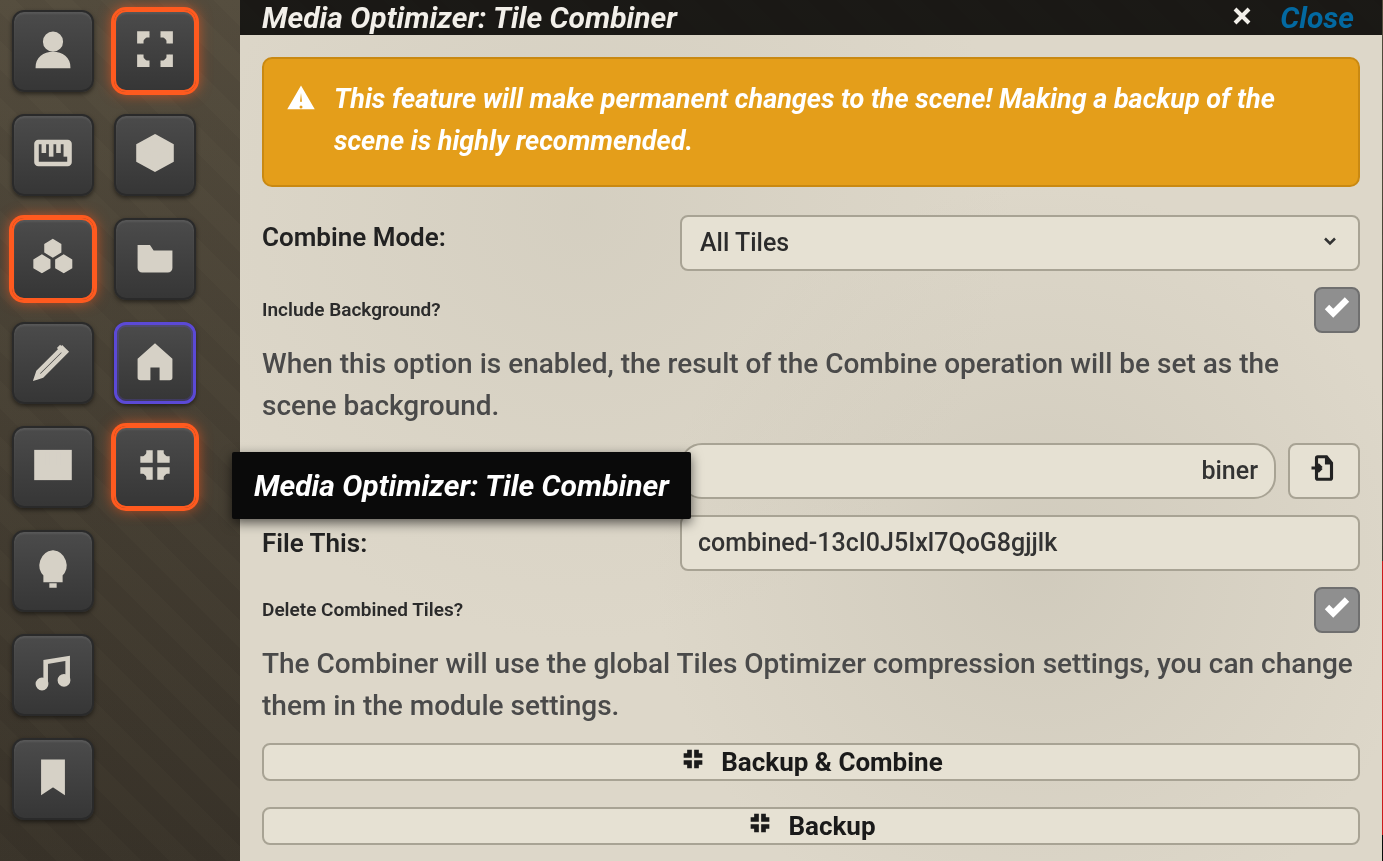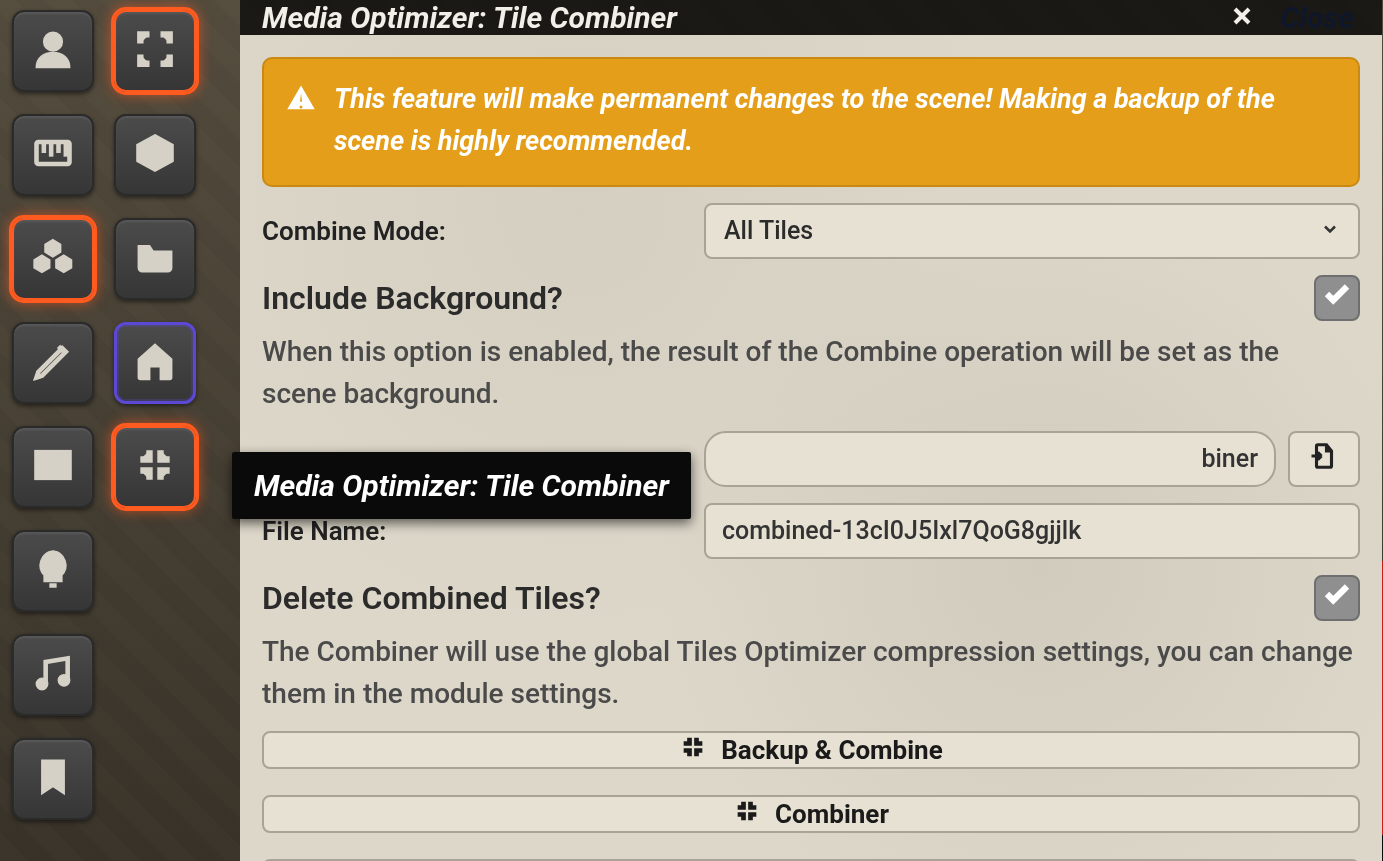--- a/index.html
+++ b/index.html
@@ -67,21 +67,21 @@
     padding: 0 28px 0 22px;
     color: #fff;
   }
   .dialog-title {
     font-size: 30px; font-weight: 700; font-style: italic;
     color: #f2efe9;
   }
   .close-btn {
     display: flex; align-items: center; gap: 26px;
     font-size: 30px; font-weight: 700; font-style: italic;
-    color: #0f172a; cursor: pointer;
+    color: #0369a1; cursor: pointer;
   }
   .close-btn svg { width: 24px; height: 24px; stroke: #f2efe9; stroke-width: 4; }
 
   .dialog-body {
     flex: 1;
     background: #ddd7c9;
     background-image:
       radial-gradient(circle at 30% 20%, rgba(200,195,180,0.4) 0%, transparent 40%),
       radial-gradient(circle at 70% 60%, rgba(190,185,170,0.4) 0%, transparent 40%);
     padding: 22px 22px 18px 22px;
@@ -96,40 +96,41 @@
     border-radius: 10px;
     padding: 20px 22px 22px 22px;
     color: #fff;
     font-size: 27px; font-weight: 700; font-style: italic;
     line-height: 1.55;
     display: flex; gap: 18px;
   }
   .warning svg { flex-shrink: 0; width: 30px; height: 30px; margin-top: 4px; fill: #fff; }
 
   .form-row {
-    display: flex; align-items: center; gap: 32px;
+    display: flex; align-items: center; gap: 8px;
     font-size: 26px; font-weight: 600;
   }
   .form-row .label { width: 410px; color: #222; }
   .form-row .control { flex: 1; }
   .select {
     width: 100%; height: 56px;
     background: #e6e1d3;
     border: 2px solid #a8a394;
     border-radius: 8px;
     padding: 0 18px;
     font-size: 25px; font-weight: 500;
     display: flex; align-items: center; justify-content: space-between;
     cursor: pointer;
+    margin-top: 12px;
   }
   .select svg { width: 20px; height: 20px; stroke: #333; stroke-width: 3; fill: none; }
 
   .check-row {
     display: flex; align-items: center; justify-content: space-between;
-    font-size: 32px; font-weight: 600; gap: 48px;
+    font-size: 19px; font-weight: 600; gap: 48px;
   }
   .checkbox {
     width: 46px; height: 46px;
     background: #8f8f8f;
     border: 2px solid #6f6f6f;
     border-radius: 8px;
     display: flex; align-items: center; justify-content: center;
     cursor: pointer;
   }
   .checkbox svg { width: 30px; height: 30px; stroke: #fff; stroke-width: 5; fill: none; }
@@ -338,21 +339,21 @@
           </div>
         <div class="browse-btn">
           <span><svg viewBox="0 0 24 24">
                 <path d="M14 3H7a1 1 0 00-1 1v16a1 1 0 001 1h10a1 1 0 001-1V8l-4-5zm0 0v5h4M2 12h8m0 0l-3-3m3 3l-3 3" fill="none" stroke="#222" stroke-width="2.5"></path>
               </svg></span>
         </div>
       </div>
     </div>
 
     <div class="form-row">
-      <div class="label">File Name:</div>
+      <div class="label">File This:</div>
       <div class="control">
         <div class="text-input">
           <span>combined-13cI0J5Ixl7QoG8gjjlk</span>
         </div>
       </div>
     </div>
 
     <div class="check-row">
       <div>Delete Combined Tiles?</div>
       <div class="checkbox">
@@ -368,21 +369,21 @@
       <div class="action-btn">
         <span class="compress-icon"><svg viewBox="0 0 24 24">
               <path d="M9 4v5H4M15 4v5h5M9 20v-5H4M15 20v-5h5"></path>
             </svg></span>
         <span>Backup &amp; Combine</span>
       </div>
       <div class="action-btn">
         <span class="compress-icon"><svg viewBox="0 0 24 24">
               <path d="M9 4v5H4M15 4v5h5M9 20v-5H4M15 20v-5h5"></path>
             </svg></span>
-        <span>Combiner</span>
+        <span>Backup</span>
       </div>
       <div class="action-btn">
         <span><svg viewBox="0 0 24 24">
               <path d="M5 5l14 14M19 5L5 19"></path>
             </svg></span>
         <span>Include</span>
       </div>
     </div>
 
   </div>

